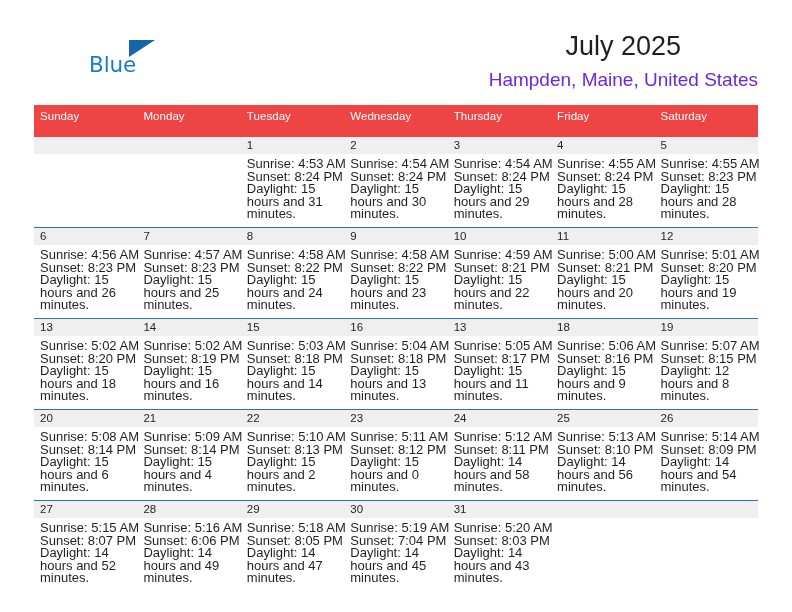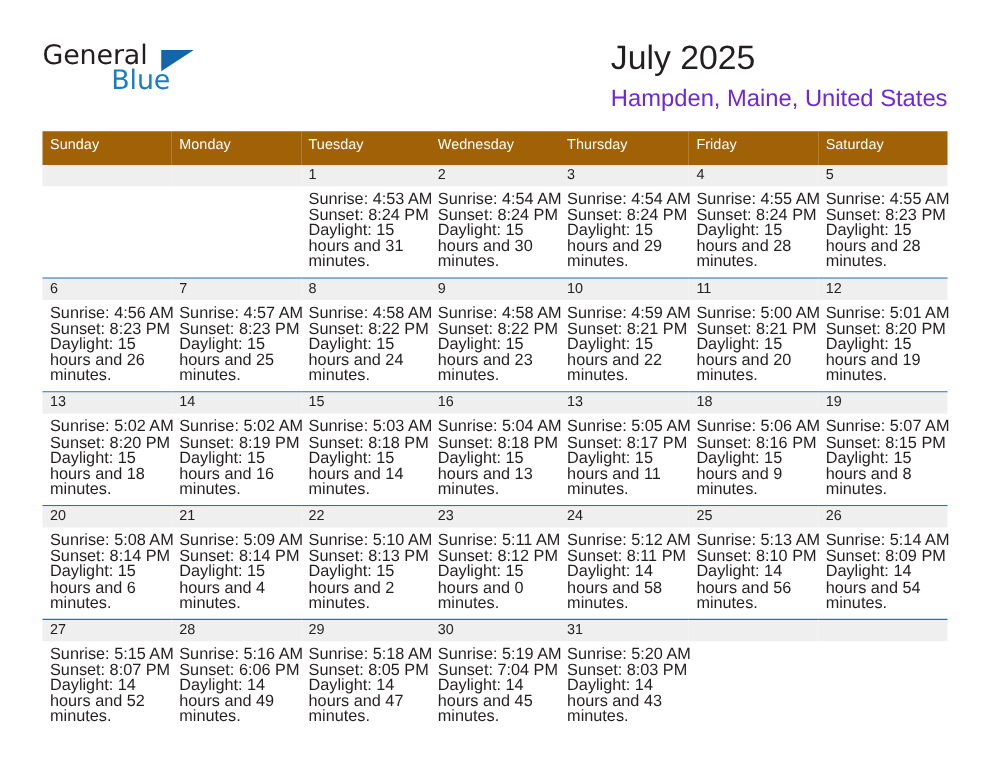--- a/index.html
+++ b/index.html
@@ -66,21 +66,21 @@
     width: 0;
     height: 0;
     border-left: 26px solid #1565a8;
     border-bottom: 17px solid transparent;
   }
 
   .title-block {
     position: absolute;
     right: 0;
     top: 0;
-    text-align: left;
+    text-align: center;
   }
   .month-title {
     font-size: 27px;
     color: #231f20;
     font-weight: 400;
     line-height: 32px;
     white-space: nowrap;
   }
   .location-title {
     font-size: 19px;
@@ -95,26 +95,26 @@
   .calendar {
     position: absolute;
     left: 34px;
     top: 105px;
     width: 724px;
     border-collapse: collapse;
     table-layout: fixed;
   }
 
   .calendar th {
-    background: #a16207;
+    background: #ef4444;
     color: #ffffff;
     font-size: 11.5px;
     font-weight: 400;
     text-align: left;
-    padding: 5px 0 10px 6px;
+    padding: 5px 0 15px 6px;
     height: 11px;
     border: none;
     letter-spacing: 0.05px;
   }
 
   .calendar td {
     vertical-align: top;
     padding: 0;
     height: 90px;
     border-top: 1.6px solid #2b71b8;
@@ -150,21 +150,20 @@
   td.empty .daynum-band { color: transparent; }
 </style>
 </head>
 <body>
 
 <div class="page">
 
   <div class="top-bar">
 
     <div class="logo">
-      <span class="logo-general">General</span>
       <span class="logo-triangle"></span>
       <span class="logo-blue">Blue</span>
     </div>
 
     <div class="title-block">
       <div class="month-title">July 2025</div>
       <div class="location-title">Hampden, Maine, United States</div>
     </div>
 
   </div>
@@ -376,21 +375,21 @@
                 <div class="daylight-line">Daylight: 15 hours and 9 minutes.</div>
               </div>
             </div>
           </td>
           <td>
             <div class="cell-inner">
               <div class="daynum-band">19</div>
               <div class="cell-body">
                 <div>Sunrise: 5:07 AM</div>
                 <div>Sunset: 8:15 PM</div>
-                <div class="daylight-line">Daylight: 15 hours and 8 minutes.</div>
+                <div class="daylight-line">Daylight: 12 hours and 8 minutes.</div>
               </div>
             </div>
           </td>
         </tr>
         <tr class="week-row">
           <td>
             <div class="cell-inner">
               <div class="daynum-band">20</div>
               <div class="cell-body">
                 <div>Sunrise: 5:08 AM</div>

